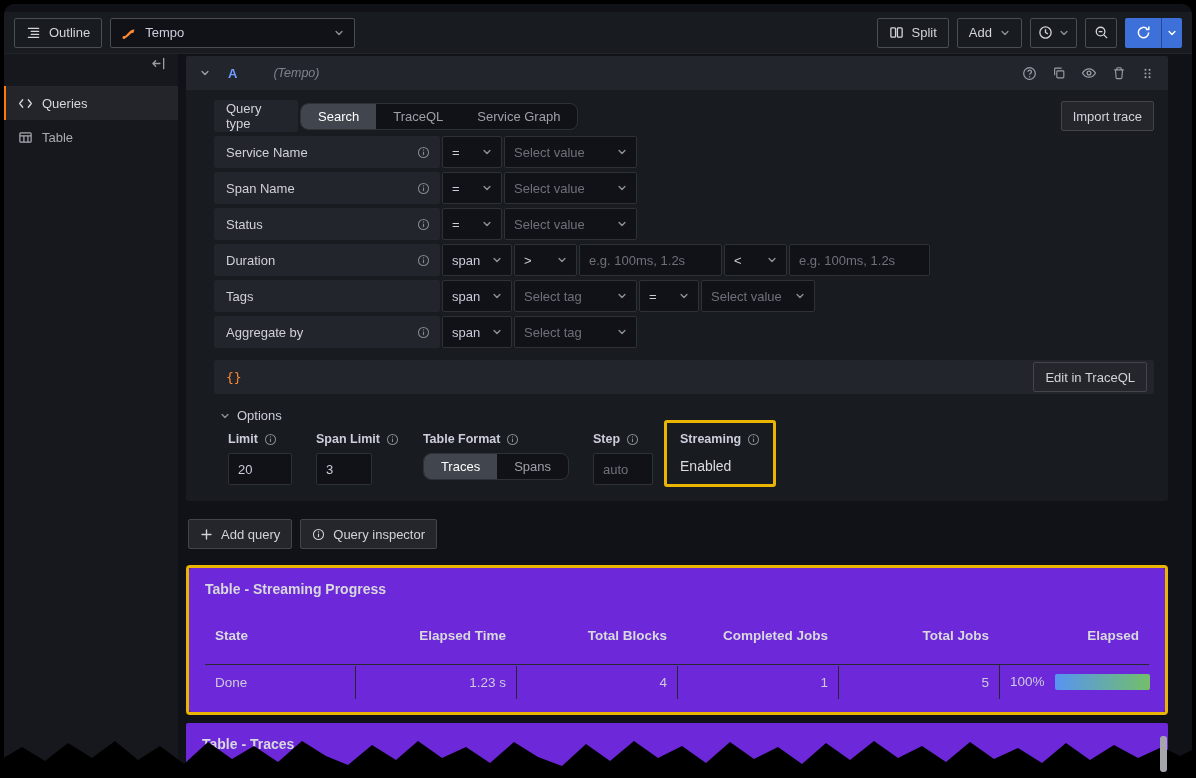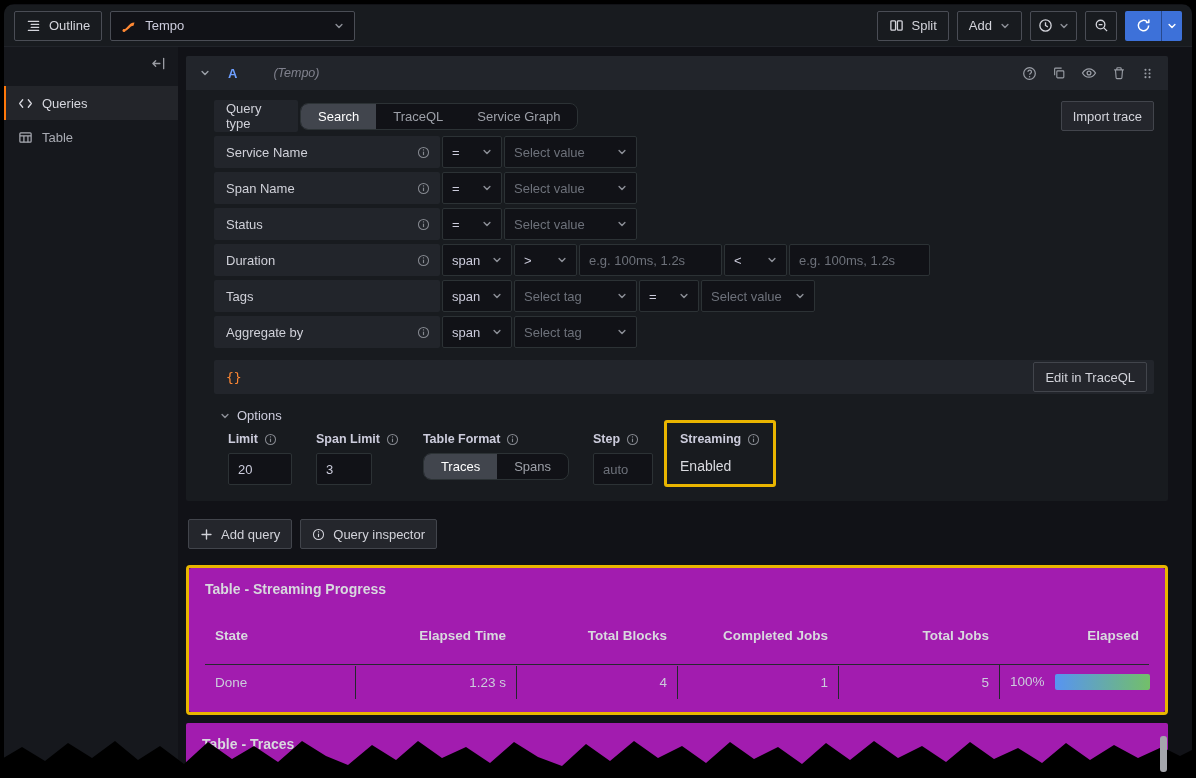--- a/index.html
+++ b/index.html
@@ -8,21 +8,21 @@
     background:#000;
     font-family:"Liberation Sans","DejaVu Sans",sans-serif;
     color:#ccccdc; font-size:13px; overflow:hidden; position:relative;
     --yellow:#e9b500; --blue:#3d71d9; --orange:#ff780a;
     --grad1:#5794F2; --grad2:#73BF69;
   }
   .app { position:absolute; left:4px; top:4px; right:4px; bottom:0;
          background:#111217; border-radius:10px 10px 0 0; overflow:hidden; }
 
   
-  .topbar { position:absolute; left:0; right:0; top:1px; height:42px; background:#181b1f;
+  .topbar { position:absolute; left:0; right:0; top:8px; height:42px; background:#181b1f;
             border-bottom:1px solid #202329; display:flex; align-items:center; padding:0 10px; z-index:5; }
   .tb-btn { display:flex; align-items:center; gap:8px; height:30px; padding:0 11px;
             background:transparent; border:1px solid #4a4d55; border-radius:2px;
             color:#d3d4db; font-size:13px; font-weight:500; cursor:pointer; }
   .ds-picker { display:flex; align-items:center; gap:8px; height:30px; width:245px; margin-left:8px;
                padding:0 10px; background:#111217; border:1px solid #4a4d55; border-radius:2px; cursor:pointer; }
   .ds-picker .chevc { margin-left:auto; }
   .tb-right { margin-left:auto; display:flex; gap:8px; align-items:center; }
   .icon-btn { display:flex; align-items:center; justify-content:center; gap:6px; height:30px; min-width:32px;
               padding:0 7px; background:transparent; border:1px solid #4a4d55; border-radius:2px; color:#d3d4db; cursor:pointer; }
@@ -89,21 +89,21 @@
   .opt-label { display:flex; align-items:center; gap:6px; font-size:12.5px; font-weight:700; color:#ccccdc; }
   .opt-field .inp, .opt-field .radio-group { margin-left:0; }
   .stream-val { font-size:14px; color:#dadbe0; padding-top:5px; }
   .hl-box { border:3px solid var(--yellow); border-radius:3px; padding:9px 13px 10px;
             margin:-12px 0 0 -13px; }
   .hl-box .opt-field { margin-right:0; }
 
   .actions { display:flex; gap:8px; margin-top:18px; margin-left:2px; }
 
   .hl-panel { margin-top:16px; border:3px solid var(--yellow); border-radius:4px; }
-  .panel { background:#a21caf; border-radius:2px; padding:13px 16px; }
+  .panel { background:#6d28d9; border-radius:2px; padding:13px 16px; }
   .panel-title { font-size:14px; font-weight:700; color:#d8d9de; }
 
   .tbl { margin-top:16px; }
   .tbl-head, .tbl-row { display:flex; align-items:center; }
   .tbl-head { font-weight:700; font-size:13.5px; color:#d8d9de; padding:6px 0 12px; }
   .tbl-row { border-top:1px solid #26292f; font-size:13.5px; color:#ccccdc; }
   .cell { padding:9px 10px; text-align:right; }
   .tbl-row .cell { border-left:1px solid #24272d; }
   .tbl-row .cell:first-child { border-left:none; }
   .c0 { flex:0 0 150px; text-align:left; }

